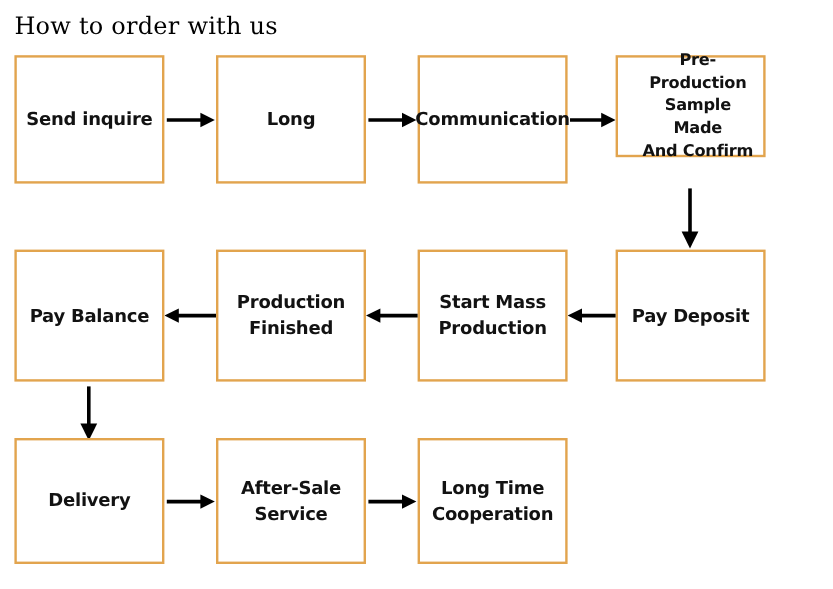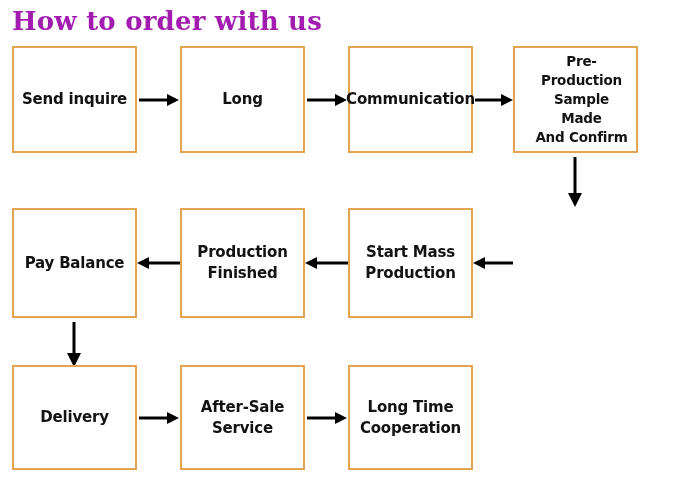--- a/index.html
+++ b/index.html
@@ -14,24 +14,24 @@
     background: #ffffff;
     overflow: hidden;
     font-family: "DejaVu Sans", sans-serif;
   }
 
   #chart-title {
     position: absolute;
     left: 12px;
     top: 4px;
     font-family: "DejaVu Serif", serif;
-    font-weight: bold;
-    font-size: 26px;
+    font-weight: normal;
+    font-size: 20px;
     letter-spacing: 0.2px;
-    color: #a21caf;
+    color: #000000;
     white-space: nowrap;
     line-height: 34px;
   }
 
   .node {
     position: absolute;
     box-sizing: border-box;
     border: 2px solid #e3a košt;
     background: #ffffff;
     display: flex;
@@ -98,33 +98,36 @@
     <span class="node-label">Communication</span>
   </div>
 
   <div class="arrow" style="left:475px; top:92px;">
     <svg width="38" height="16" viewBox="0 0 38 16">
       <line x1="0" y1="8" x2="28" y2="8" stroke="#000000" stroke-width="3"></line>
       <polygon points="26,2 38,8 26,14" fill="#000000"></polygon>
     </svg>
   </div>
 
-  <div class="node" style="left:513px; top:46px; width:125px; height:107px;padding-left:12px;">
+  <div class="node" style="left:513px; top:46px; width:125px; height:85px;padding-left:12px;">
     <span class="node-label small">Pre-Production
 Sample Made
 And Confirm</span>
   </div>
 
   <div class="arrow" style="left:566px; top:157px;">
     <svg width="18" height="50" viewBox="0 0 18 50">
       <line x1="9" y1="0" x2="9" y2="38" stroke="#000000" stroke-width="3"></line>
       <polygon points="2,36 16,36 9,50" fill="#000000"></polygon>
     </svg>
   </div>
 
+  <div class="node" style="left:513px; top:208px; width:125px; height:110px;">
+    <span class="node-label">Pay Deposit</span>
+  </div>
 
   <div class="arrow" style="left:473px; top:255px;">
     <svg width="40" height="16" viewBox="0 0 40 16">
       <line x1="10" y1="8" x2="40" y2="8" stroke="#000000" stroke-width="3"></line>
       <polygon points="12,2 0,8 12,14" fill="#000000"></polygon>
     </svg>
   </div>
 
   <div class="node" style="left:348px; top:208px; width:125px; height:110px;">
     <span class="node-label">Start Mass

